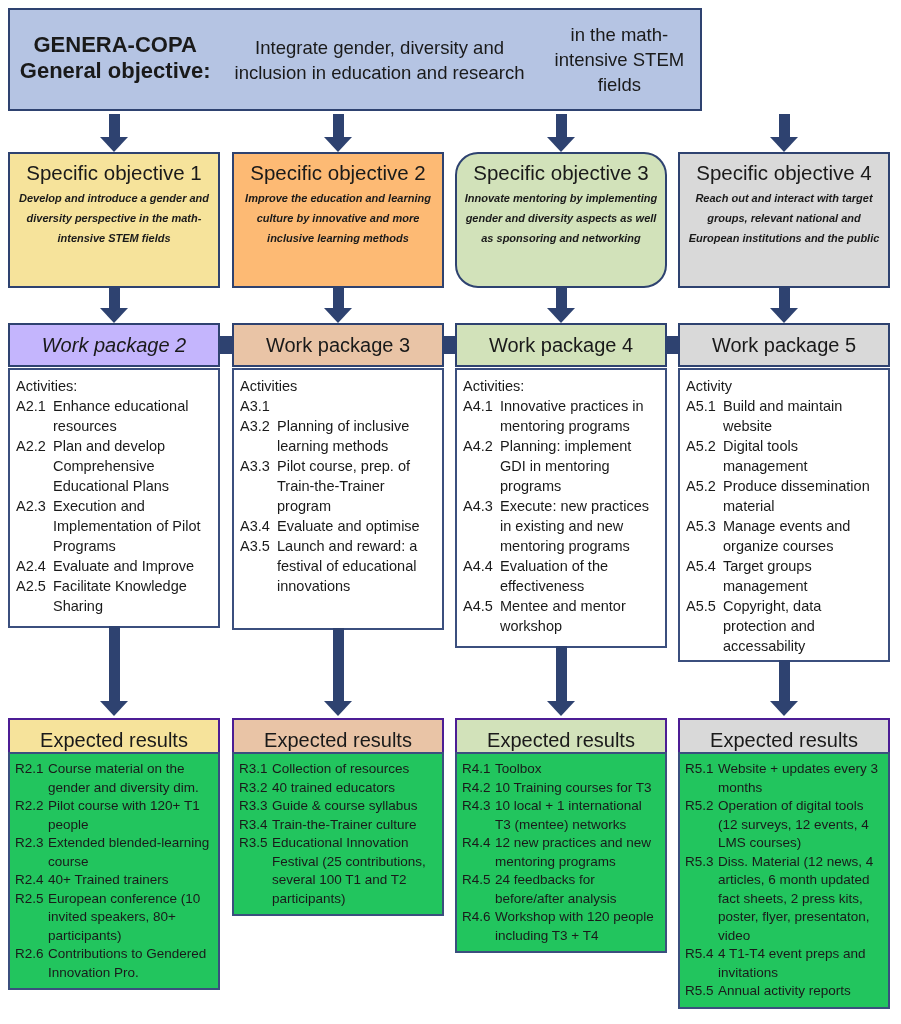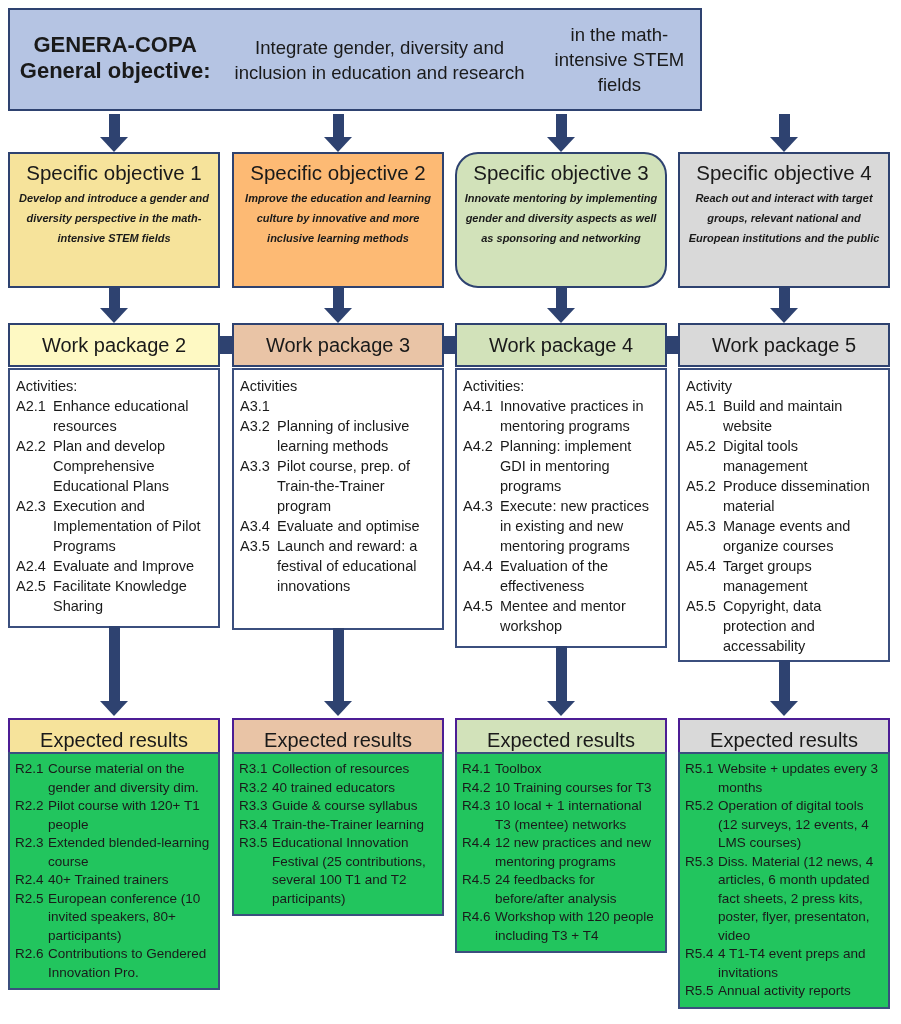--- a/index.html
+++ b/index.html
@@ -79,21 +79,21 @@
     <div class="colbox obj" style="background: rgb(246, 227, 155);">
       <div class="obj-title">Specific objective 1</div>
       <div class="obj-text">Develop and introduce a gender and diversity perspective in the math-intensive STEM fields</div>
     </div>
 
     <div class="arrow a-row2">
       <div class="shaft" style="background: rgb(46, 66, 112);"></div>
       <div class="head"></div>
     </div>
 
-    <div class="colbox wph" style="background: #fef9c3;">Work package 2</div>
+    <div class="colbox wph" style="background: #c4b5fd; font-style: italic;">Work package 2</div>
 
     <div class="colbox act">
       <div class="list-label">Activities:</div>
       <div class="act-list">
           <div class="item">
             <span class="pfx">A2.1</span>
             <span class="txt">Enhance educational resources</span>
           </div>
           <div class="item">
             <span class="pfx">A2.2</span>
@@ -210,21 +210,21 @@
           <div class="item">
             <span class="pfx">R3.2</span>
             <span class="txt">40 trained educators</span>
           </div>
           <div class="item">
             <span class="pfx">R3.3</span>
             <span class="txt">Guide &amp; course syllabus</span>
           </div>
           <div class="item">
             <span class="pfx">R3.4</span>
-            <span class="txt">Train-the-Trainer learning</span>
+            <span class="txt">Train-the-Trainer culture</span>
           </div>
           <div class="item">
             <span class="pfx">R3.5</span>
             <span class="txt">Educational Innovation Festival (25 contributions, several 100 T1 and T2 participants)</span>
           </div>
         </div>
     </div>
   </div>
 
   <div class="col-group c2">

